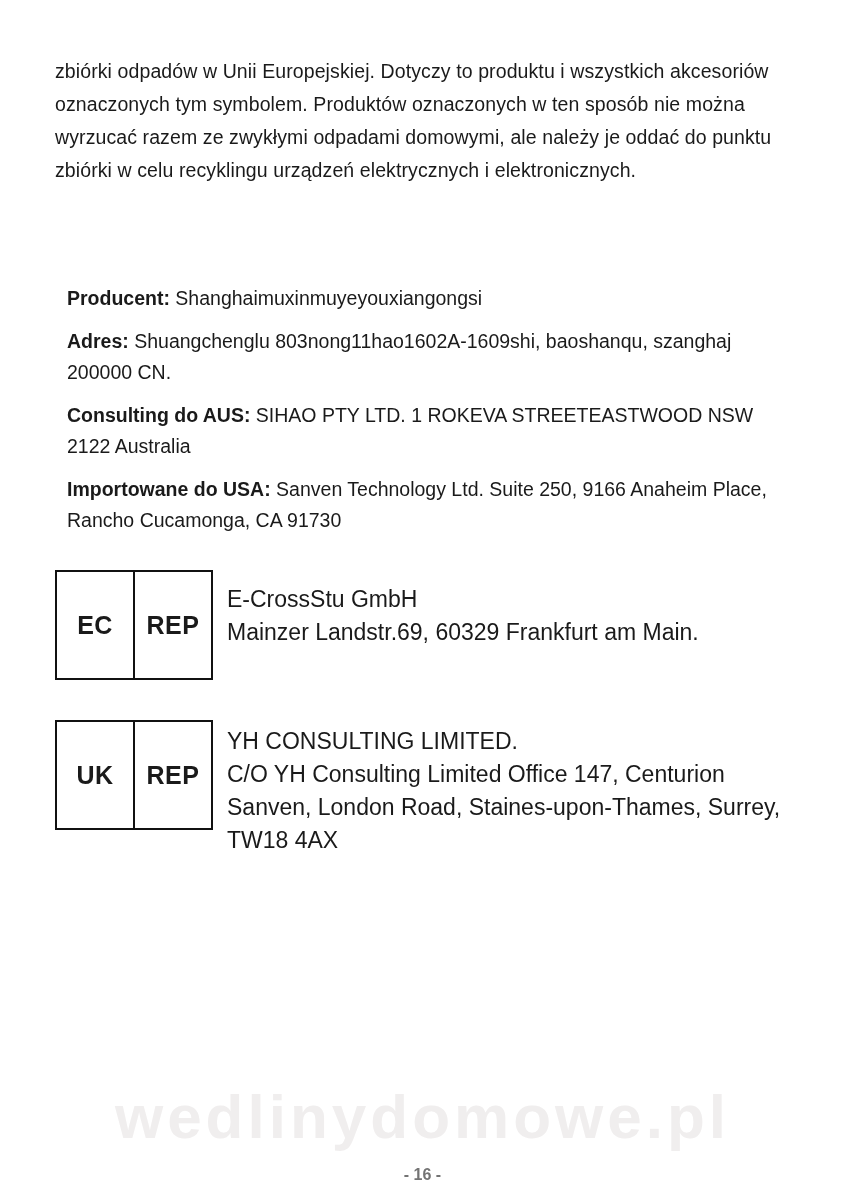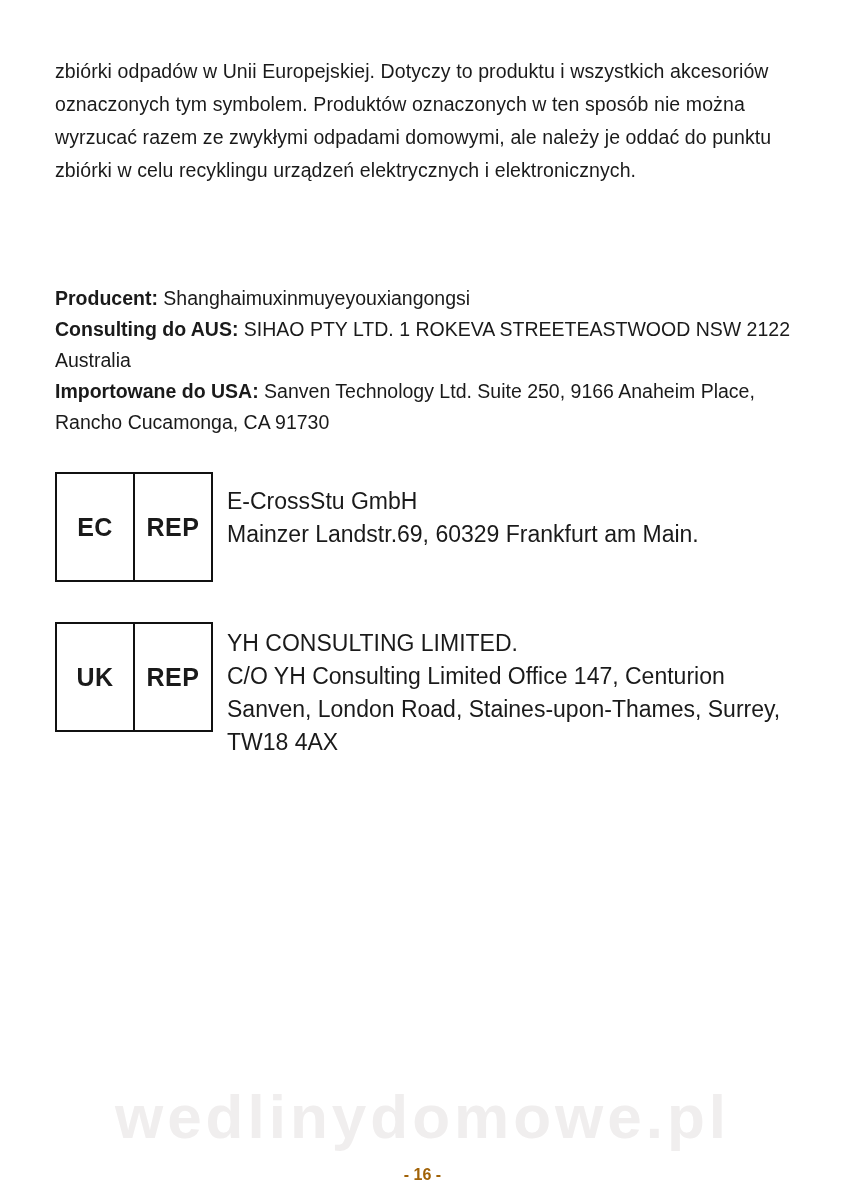--- a/index.html
+++ b/index.html
@@ -28,21 +28,21 @@
     margin: 0;
     max-width: 740px;
   }
   .company-block {
     margin-top: 96px;
     font-size: 19.5px;
     line-height: 31px;
     max-width: 745px;
   }
   .company-block p {
-    margin: 0;
+    margin: 12px;
   }
   .company-block b {
     font-weight: bold;
   }
   .rep-row {
     display: flex;
     align-items: flex-start;
   }
   .rep-row.ec { margin-top: 34px; }
   .rep-row.uk { margin-top: 40px; }
@@ -89,34 +89,38 @@
     white-space: nowrap;
   }
   .page-number {
     position: absolute;
     left: 0;
     right: 0;
     bottom: 16px;
     text-align: center;
     font-size: 16px;
     font-weight: bold;
-    color: #a16207;
+    color: #737373;
   }
 </style>
 </head>
 <body>
 
 <div class="page">
 
   <p class="intro">zbiórki odpadów w Unii Europejskiej. Dotyczy to produktu i wszystkich akcesoriów oznaczonych tym symbolem. Produktów oznaczonych w ten sposób nie można wyrzucać razem ze zwykłymi odpadami domowymi, ale należy je oddać do punktu zbiórki w celu recyklingu urządzeń elektrycznych i elektronicznych.</p>
 
   <div class="company-block">
     <p>
       <b>Producent:</b>
       <span>Shanghaimuxinmuyeyouxiangongsi</span>
+    </p>
+    <p>
+      <b>Adres:</b>
+      <span>Shuangchenglu 803nong11hao1602A-1609shi, baoshanqu, szanghaj 200000 CN.</span>
     </p>
     <p>
       <b>Consulting do AUS:</b>
       <span>SIHAO PTY LTD. 1 ROKEVA STREETEASTWOOD NSW 2122 Australia</span>
     </p>
     <p>
       <b>Importowane do USA:</b>
       <span>Sanven Technology Ltd. Suite 250, 9166 Anaheim Place, Rancho Cucamonga, CA 91730</span>
     </p>
   </div>

